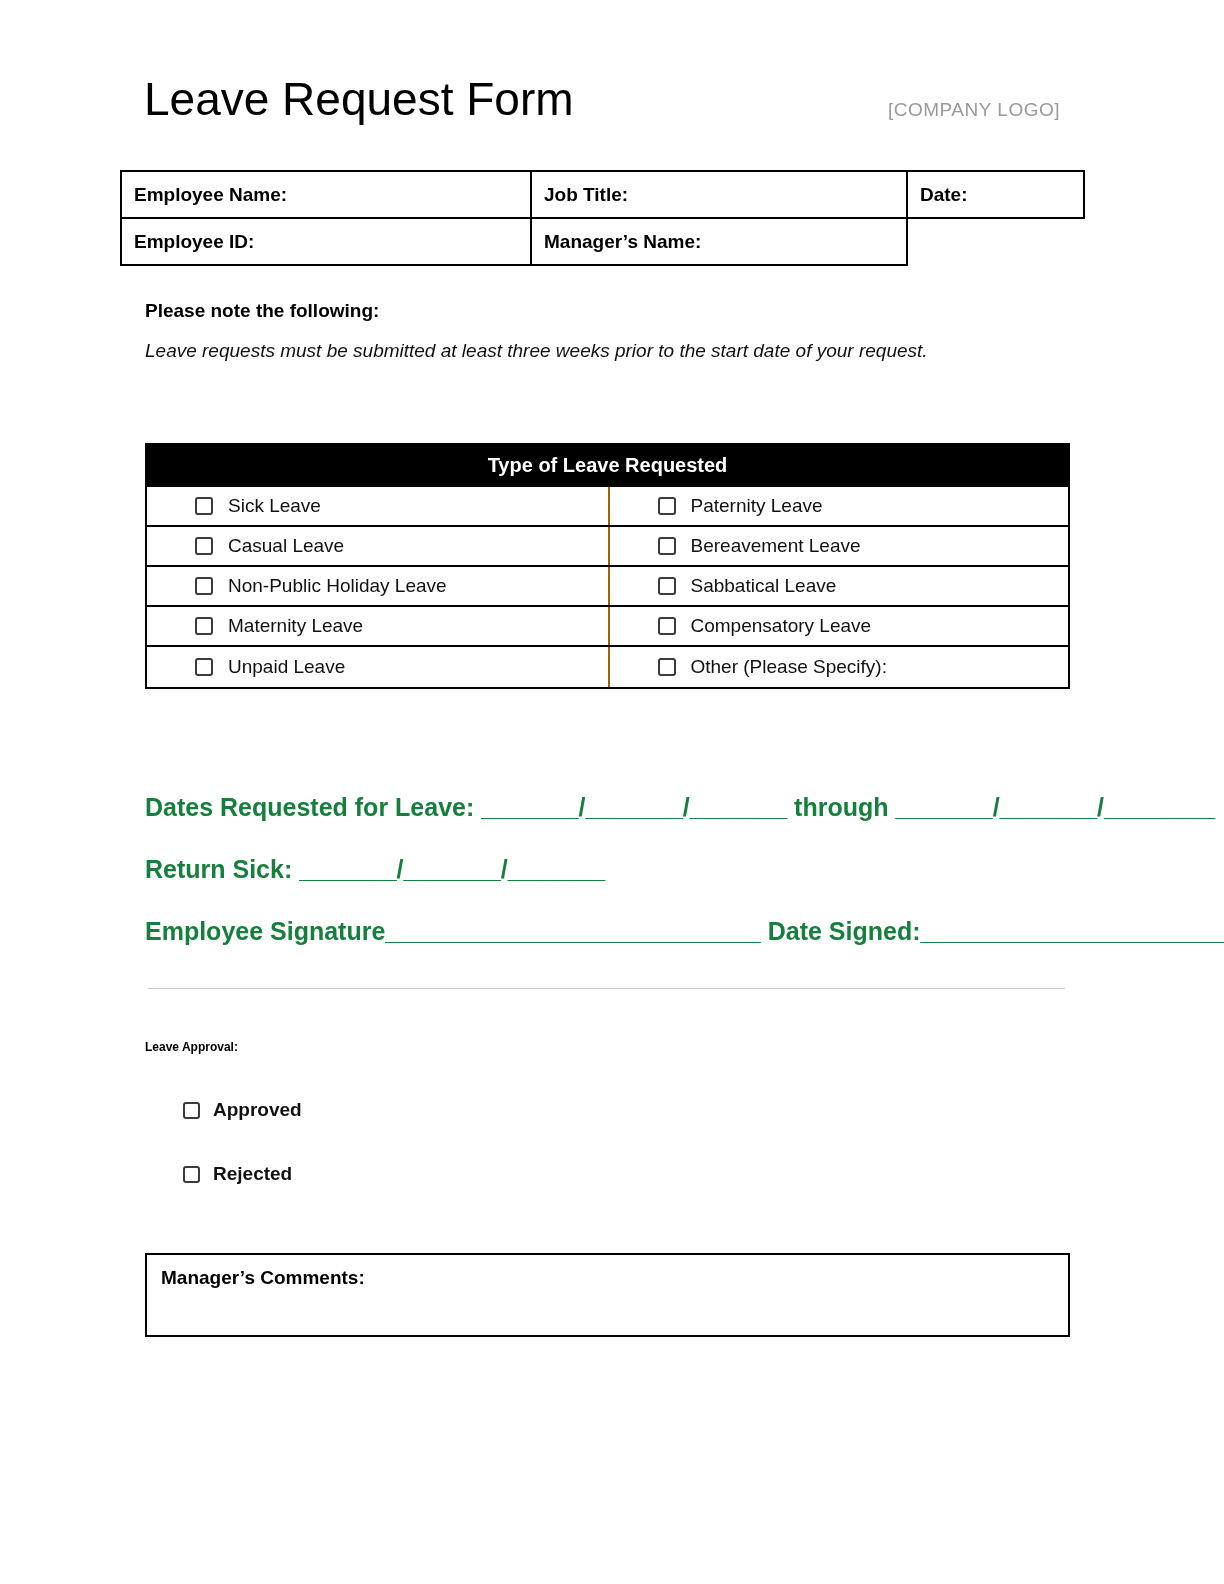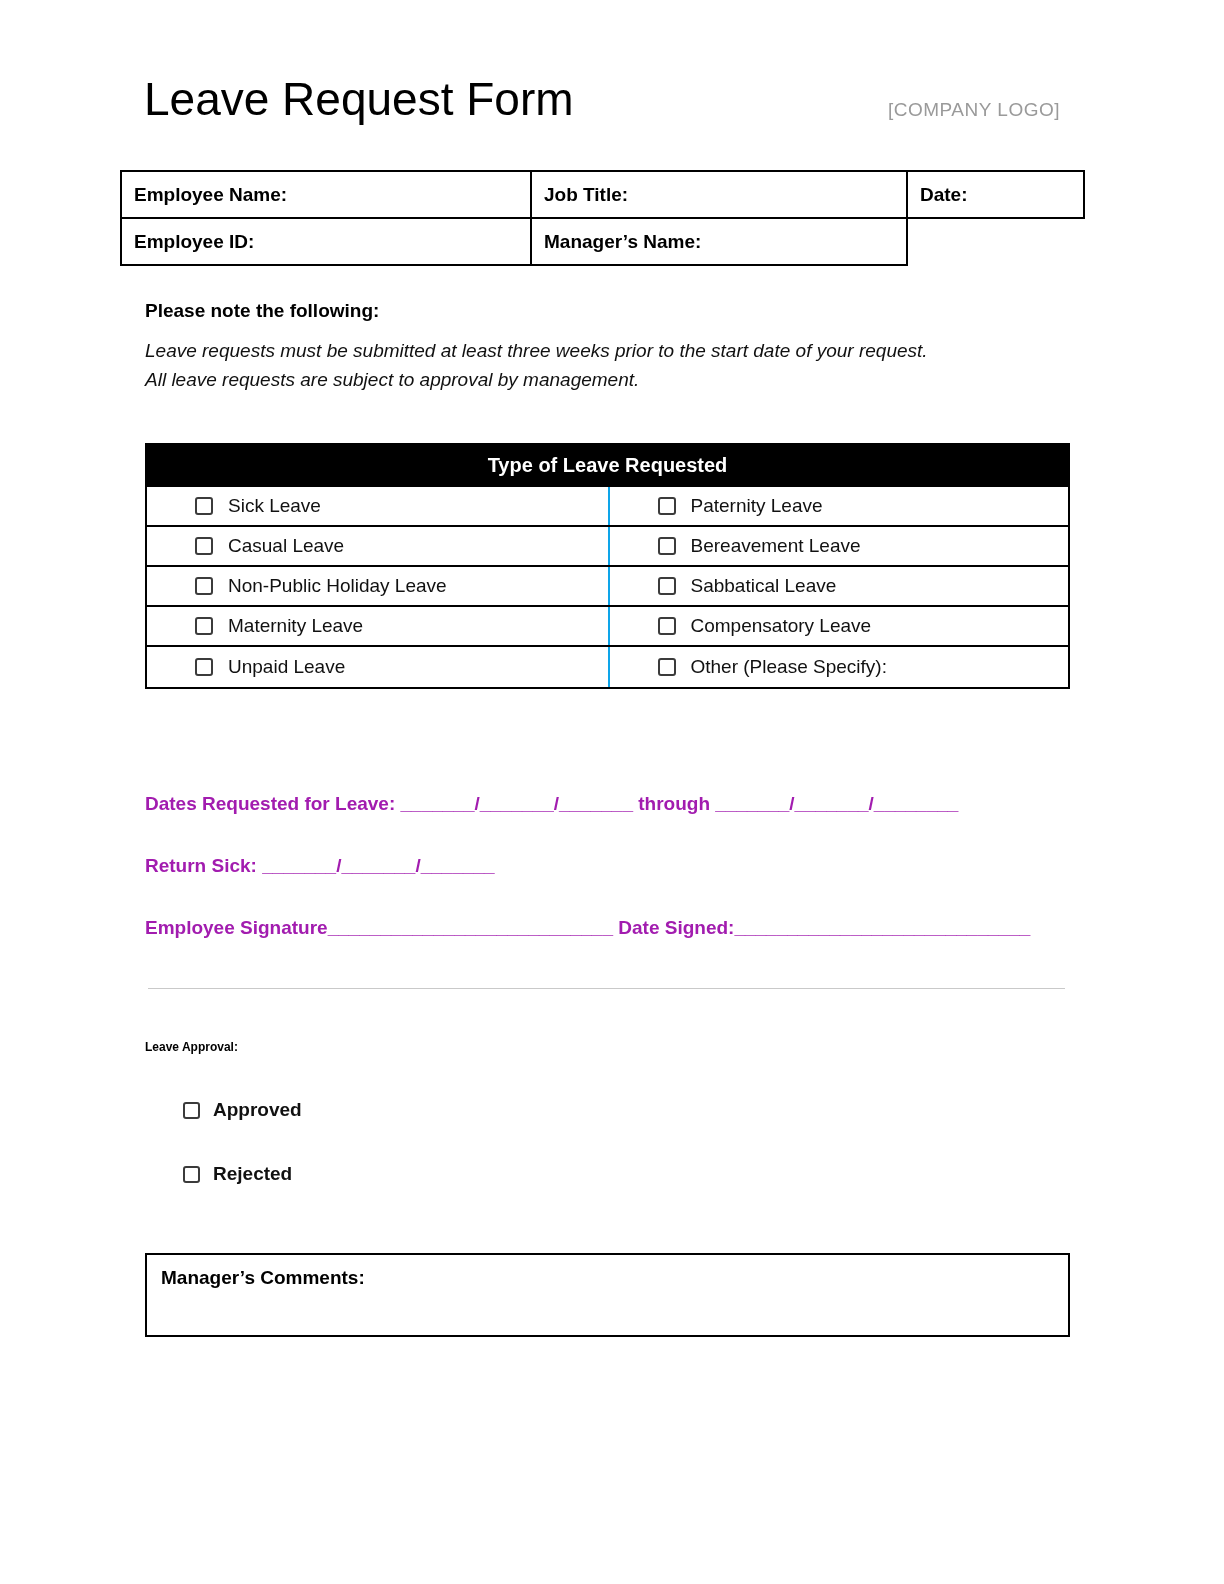--- a/index.html
+++ b/index.html
@@ -28,29 +28,29 @@
   .note-heading { position:absolute; left:145px; top:300px; font-size:19px; font-weight:700; color:#000; }
   .note-body    { position:absolute; left:145px; top:336px; font-size:19px; font-style:italic; line-height:29px; color:#111; width:930px; }
 
   
   .leave-table  { position:absolute; left:145px; top:443px; width:925px; }
   .leave-header { background:#000; color:#fff; text-align:center; font-weight:700; font-size:20px; height:44px; line-height:44px; }
   .leave-body   { border:2px solid #000; border-top:0; }
   .leave-row    { display:flex; height:40px; border-bottom:2px solid #000; }
   .leave-row:last-child { border-bottom:0; }
   .leave-cell   { width:50%; display:flex; align-items:center; padding-left:48px; }
-  .leave-cell + .leave-cell { border-left:2px solid #0ea5e9; }
+  .leave-cell + .leave-cell { border-left:2px solid #a16207; }
   .checkbox {
     width:18px; height:18px; border:2px solid #3b3b3b; border-radius:3px;
     background:#fff; flex:none; margin-right:15px;
   }
   .leave-label { font-size:19px; color:#111; }
 
   
-  .form-line { position:absolute; left:145px; font-size:19px; font-weight:700; color:#a21caf; white-space:nowrap; }
+  .form-line { position:absolute; left:145px; font-size:25px; font-weight:700; color:#15803d; white-space:nowrap; }
   #dates-line    { top:793px; }
   #return-line   { top:855px; }
   #emp-sign-line { top:917px; }
   #mgr-sign-line { top:1375px; }
 
   .divider { position:absolute; left:148px; top:988px; width:917px; height:1px; background:#c9c9c9; }
 
   
   .approval-heading { position:absolute; left:145px; top:1040px; font-size:12px; font-weight:700; color:#000; }
   .approval-option  { position:absolute; left:183px; display:flex; align-items:center; font-weight:700; font-size:19px; color:#111; }
@@ -82,21 +82,20 @@
     <tr>
       <td class="col1">Employee ID:</td>
       <td class="col2">Manager’s Name:</td>
     </tr>
   </tbody>
     </table>
 
   <div class="note-heading">Please note the following:</div>
   <div class="note-body">
     <div>Leave requests must be submitted at least three weeks prior to the start date of your request.</div>
-    <div>All leave requests are subject to approval by management.</div>
   </div>
 
   <div class="leave-table">
     <div class="leave-header">Type of Leave Requested</div>
     <div class="leave-body">
 
       <div class="leave-row">
         <div class="leave-cell">
           <span class="checkbox"></span>
           <span class="leave-label">Sick Leave</span>

